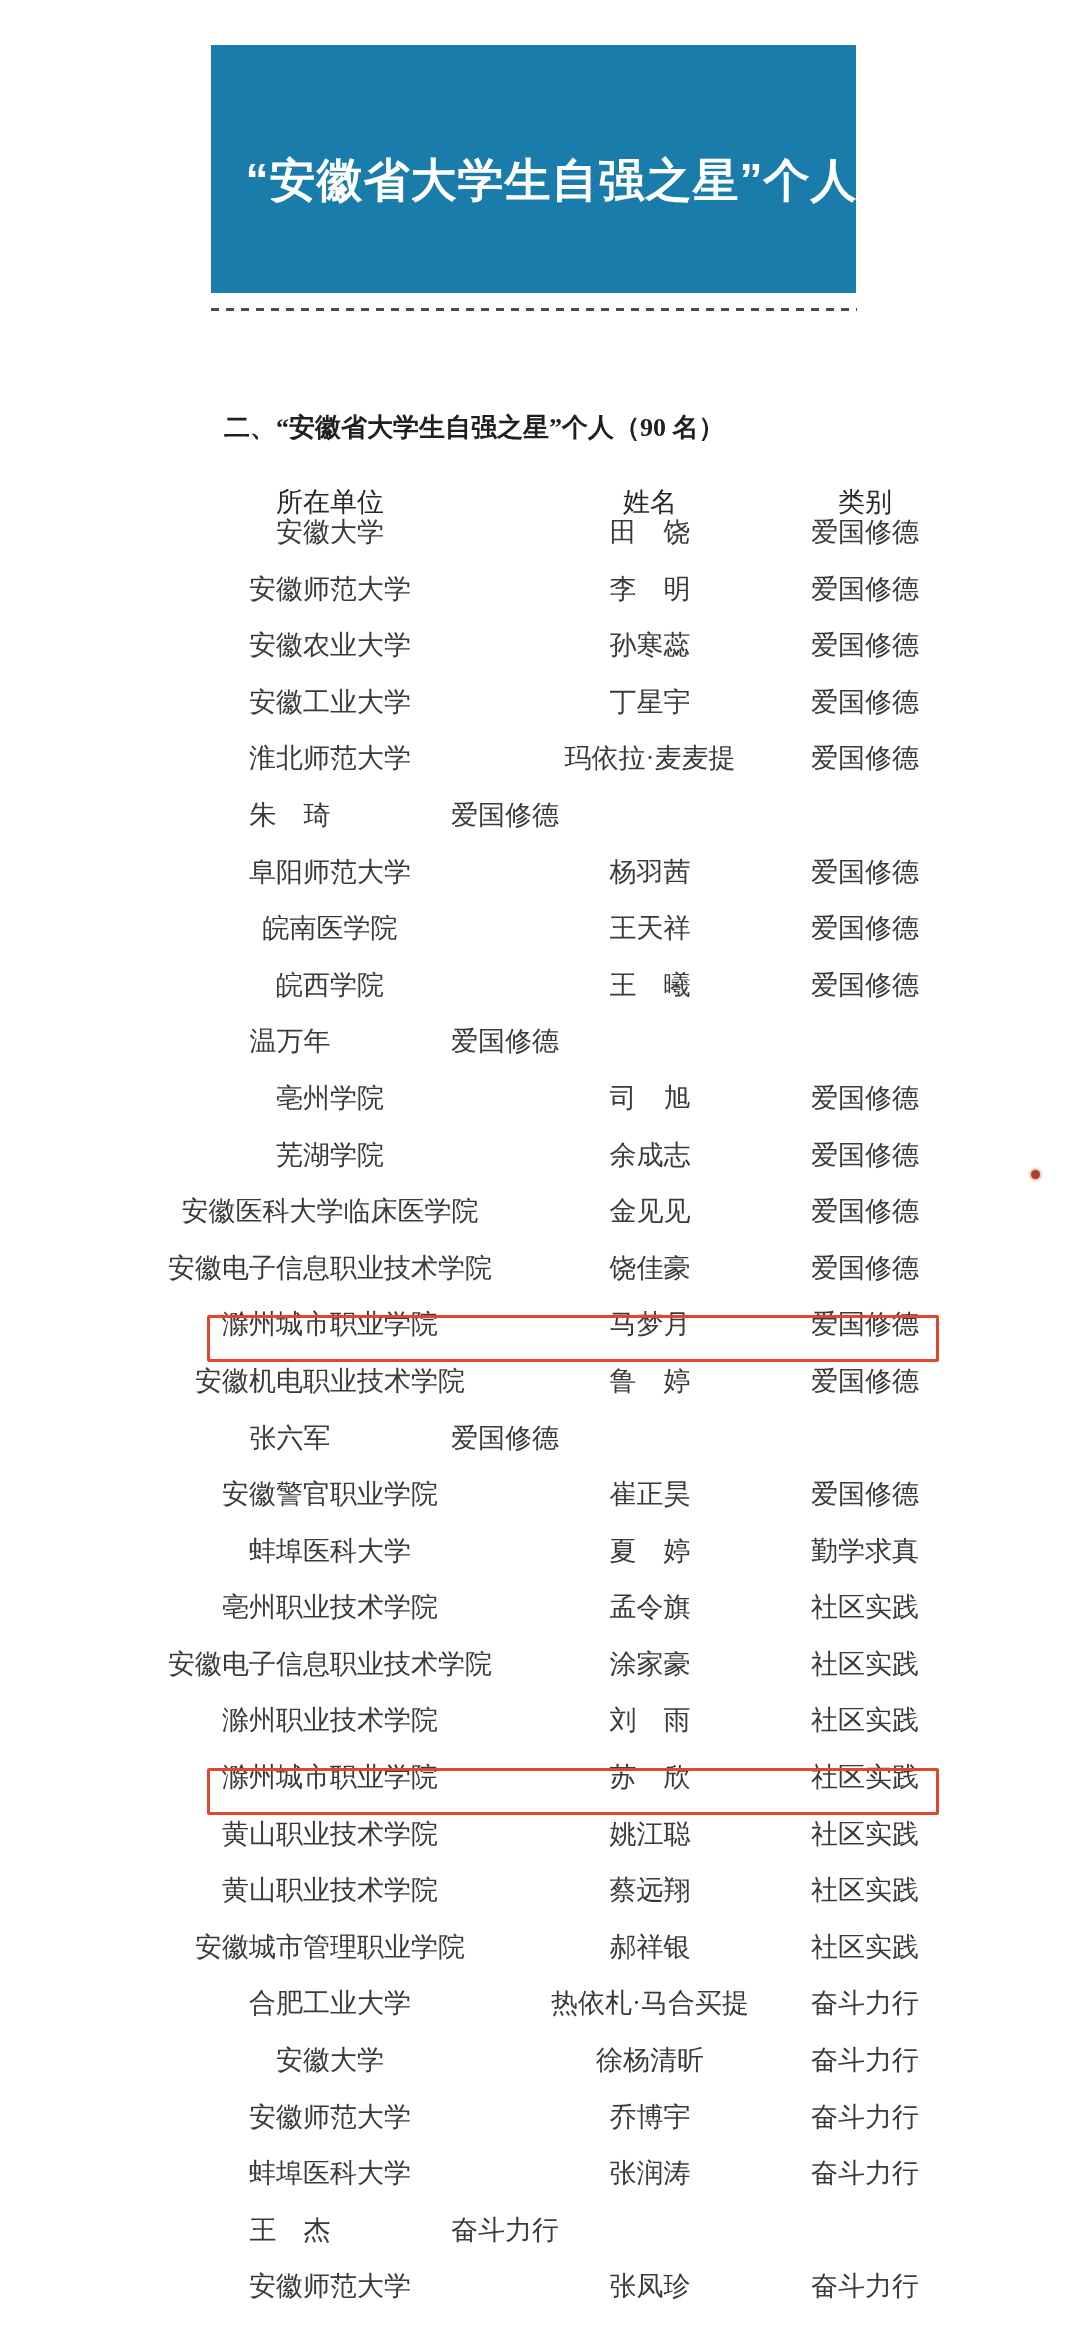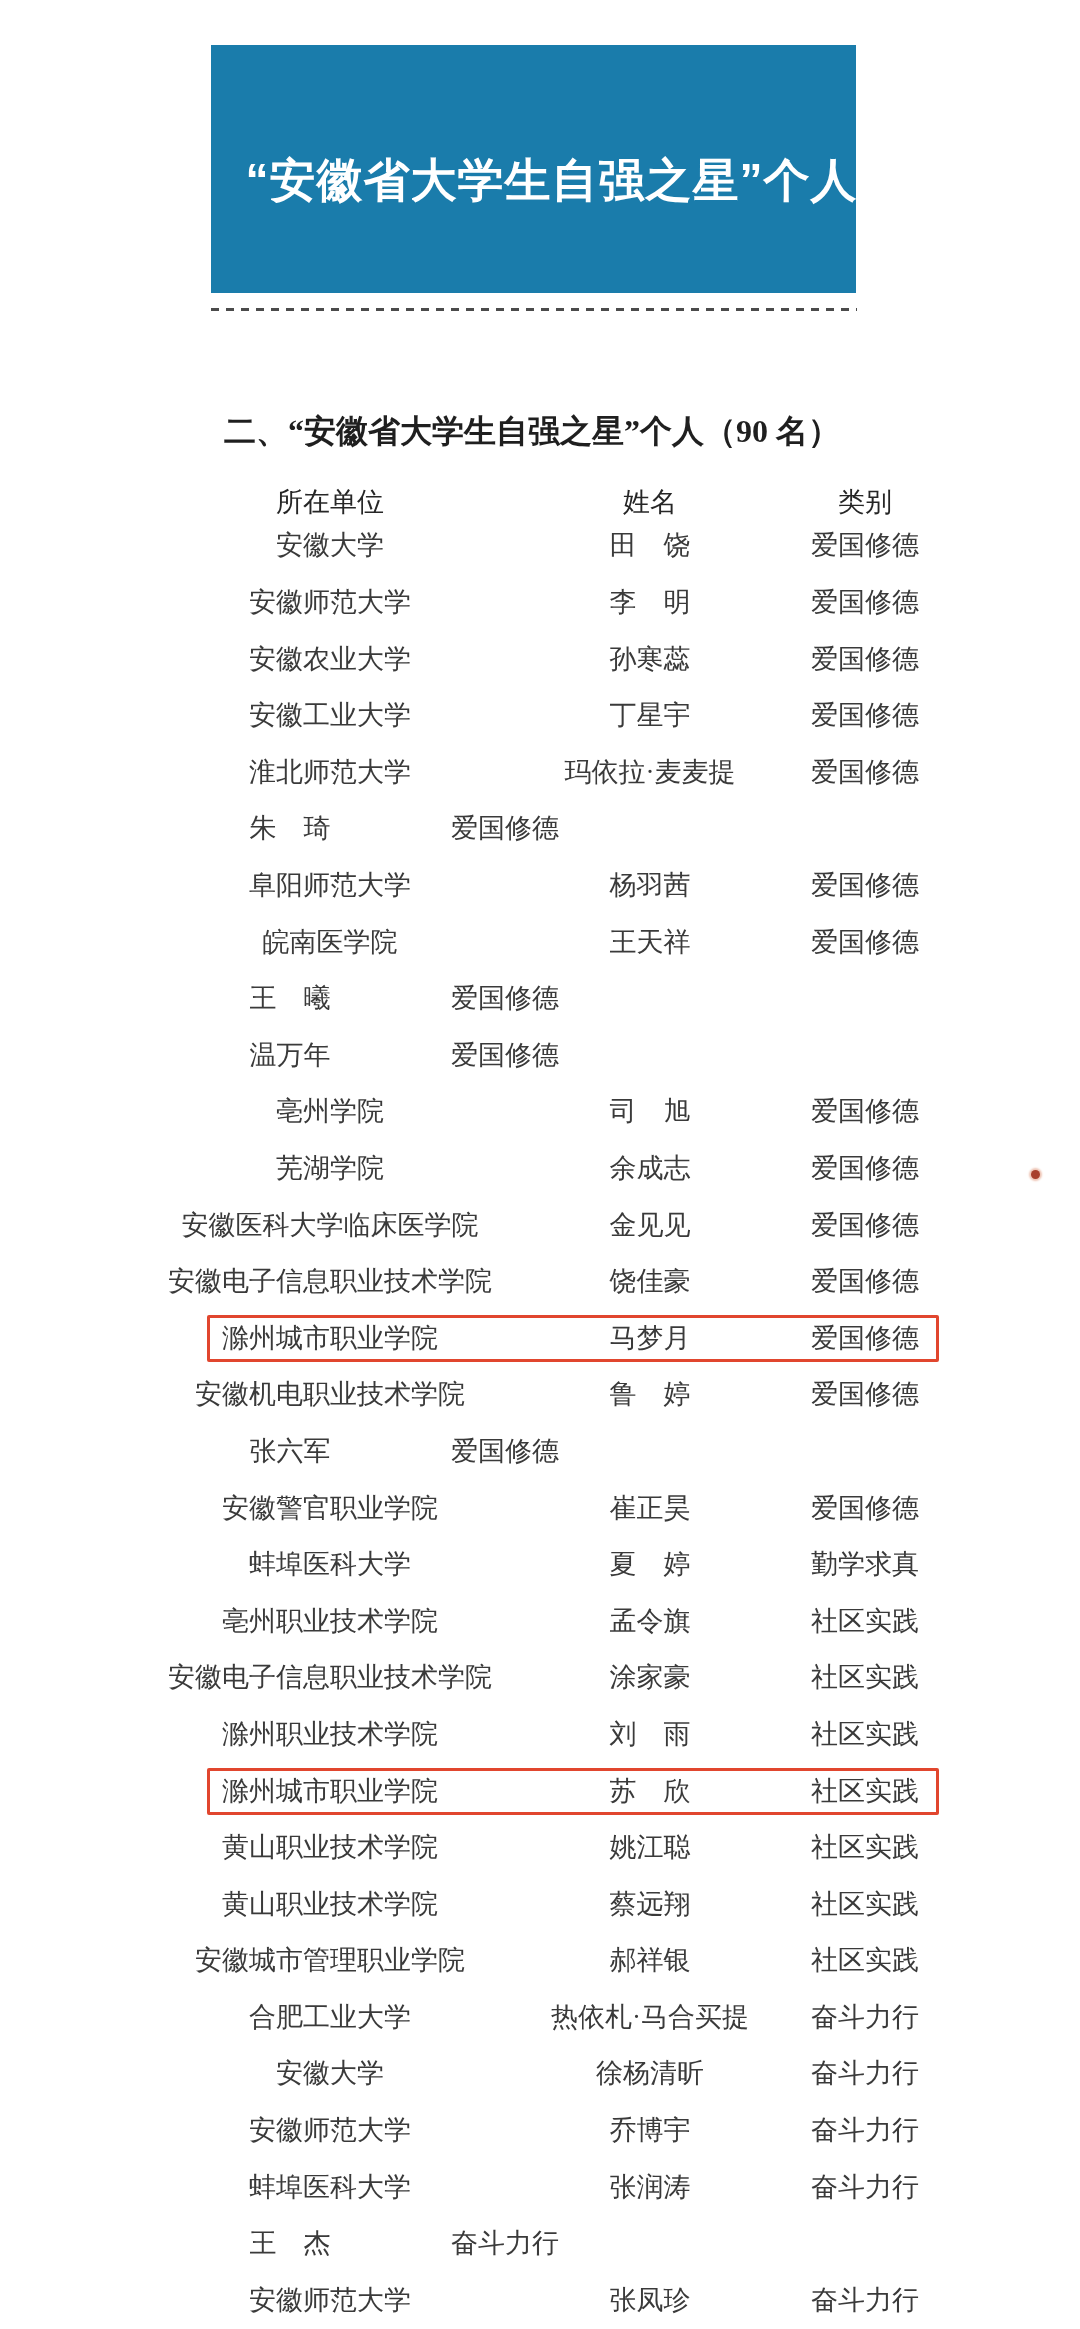--- a/index.html
+++ b/index.html
@@ -32,37 +32,36 @@
   .dashed-divider {
     position:absolute;
     left:211px; top:308px;
     width:646px; height:3px;
     background:repeating-linear-gradient(90deg,#4b4b4b 0 8px,transparent 8px 15px);
   }
   .section-heading {
     position:absolute;
     left:224px; top:410px;
     margin:0;
-    font-size:32px;
+    font-size:26px;
     font-weight:700;
     color:#1f1f1f;
     white-space:nowrap;
   }
   .award-table {
     position:absolute;
     left:150px; top:462px;
     width:790px;
   }
   .thead { display:flex; height:56px; align-items:flex-end; }
   .thead .cell { color:#262626; }
   .row {
     position:relative;
     display:flex;
     height:56.6px;
-    align-items:center;
   }
   .cell {
     text-align:center;
     font-size:27px;
     line-height:1.1;
     white-space:nowrap;
   }
   .cell.org  { width:360px; }
   .cell.name { width:280px; }
   .cell.cat  { width:150px; }
@@ -152,20 +151,21 @@
 
   <div class="row">
 
     <div class="cell org">皖南医学院</div>
     <div class="cell name">王天祥</div>
     <div class="cell cat">爱国修德</div>
   </div>
 
   <div class="row">
 
+    <div class="cell org">皖西学院</div>
     <div class="cell name">王　曦</div>
     <div class="cell cat">爱国修德</div>
   </div>
 
   <div class="row">
 
     <div class="cell name">温万年</div>
     <div class="cell cat">爱国修德</div>
   </div>
 

